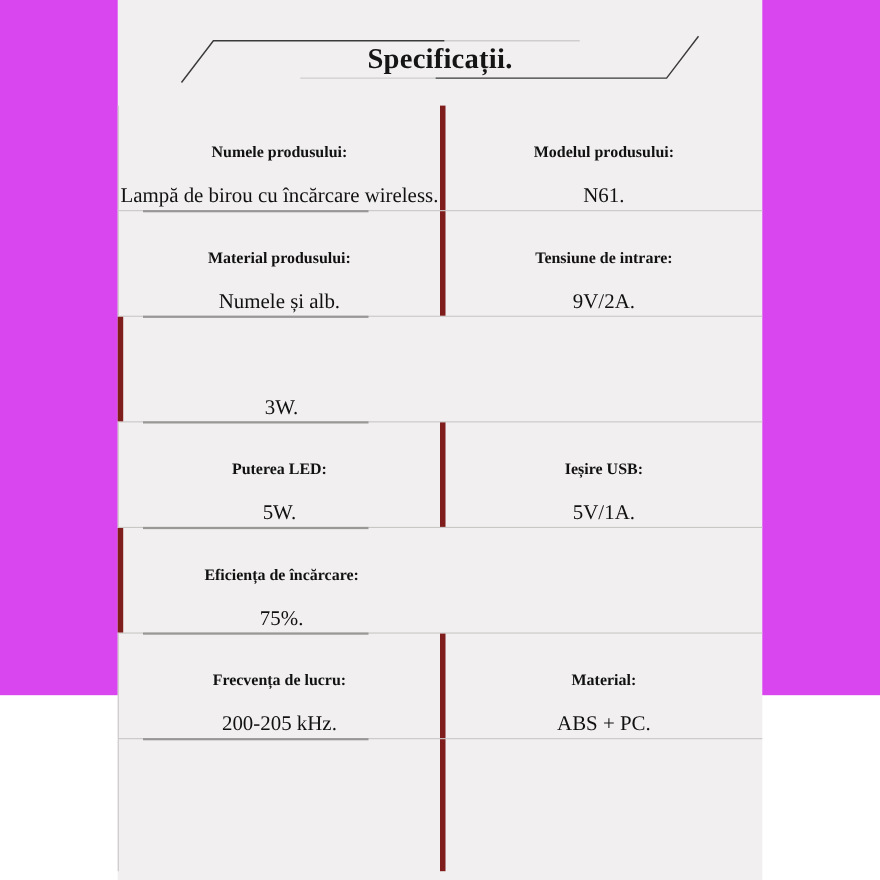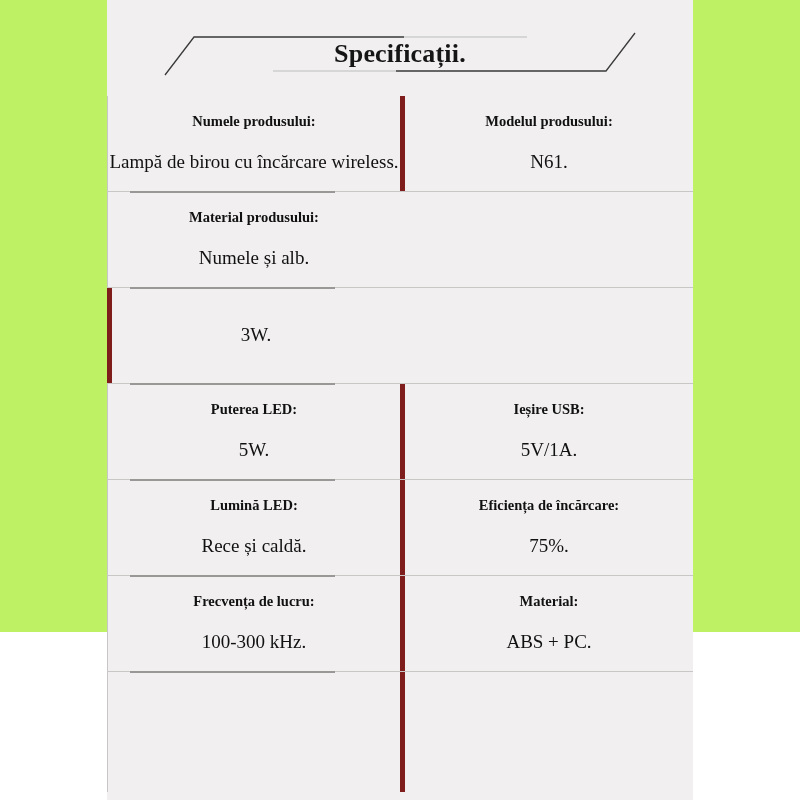--- a/index.html
+++ b/index.html
@@ -11,21 +11,21 @@
     width: 800px;
     height: 800px;
     overflow: hidden;
     font-family: "Liberation Serif", "DejaVu Serif", serif;
   }
 
   #page {
     position: relative;
     width: 800px;
     height: 632px;
-    background: #bef264;
+    background: #d946ef;
   }
 
   
   .spec-panel {
     position: absolute;
     left: 107px;
     top: 0;
     width: 586px;
     height: 800px;
     background: #f1efef;
@@ -98,21 +98,21 @@
   .spec-row.empty-row::after { display: none; }
 
   .spec-cell {
     position: relative;
     flex: 0 0 50%;
     width: 293px;
     box-sizing: border-box;
     display: flex;
     flex-direction: column;
     align-items: center;
-    justify-content: center;
+    justify-content: flex-end;
     padding: 0 10px;
   }
   .spec-cell.left-cell {
     border-left: 1px solid #c9c6c6;
   }
   .spec-cell.right-cell {
     border-left: 5px solid #7f1d1d;
   }
   .spec-row.empty-row .spec-cell.left-cell,
   .spec-row.empty-row .spec-cell.right-cell {
@@ -170,54 +170,54 @@
         <div class="cell-label">Modelul produsului:</div>
         <div class="cell-value">N61.</div>
       </div>
     </div>
 
     <div class="spec-row">
       <div class="spec-cell left-cell">
         <div class="cell-label">Material produsului:</div>
         <div class="cell-value">Numele și alb.</div>
       </div>
+      <div class="spec-cell right-cell">
+        <div class="cell-label">Tensiune de intrare:</div>
+        <div class="cell-value">9V/2A.</div>
+      </div>
     </div>
 
     <div class="spec-row">
       <div class="spec-cell right-cell">
         <div class="cell-value">3W.</div>
       </div>
     </div>
 
     <div class="spec-row">
       <div class="spec-cell left-cell">
         <div class="cell-label">Puterea LED:</div>
         <div class="cell-value">5W.</div>
       </div>
       <div class="spec-cell right-cell">
         <div class="cell-label">Ieșire USB:</div>
         <div class="cell-value">5V/1A.</div>
       </div>
     </div>
 
     <div class="spec-row">
-      <div class="spec-cell left-cell">
-        <div class="cell-label">Lumină LED:</div>
-        <div class="cell-value">Rece și caldă.</div>
-      </div>
       <div class="spec-cell right-cell">
         <div class="cell-label">Eficiența de încărcare:</div>
         <div class="cell-value">75%.</div>
       </div>
     </div>
 
     <div class="spec-row">
       <div class="spec-cell left-cell">
         <div class="cell-label">Frecvența de lucru:</div>
-        <div class="cell-value">100-300 kHz.</div>
+        <div class="cell-value">200-205 kHz.</div>
       </div>
       <div class="spec-cell right-cell">
         <div class="cell-label">Material:</div>
         <div class="cell-value">ABS + PC.</div>
       </div>
     </div>
 
     <div class="spec-row empty-row">
       <div class="spec-cell left-cell">
         

